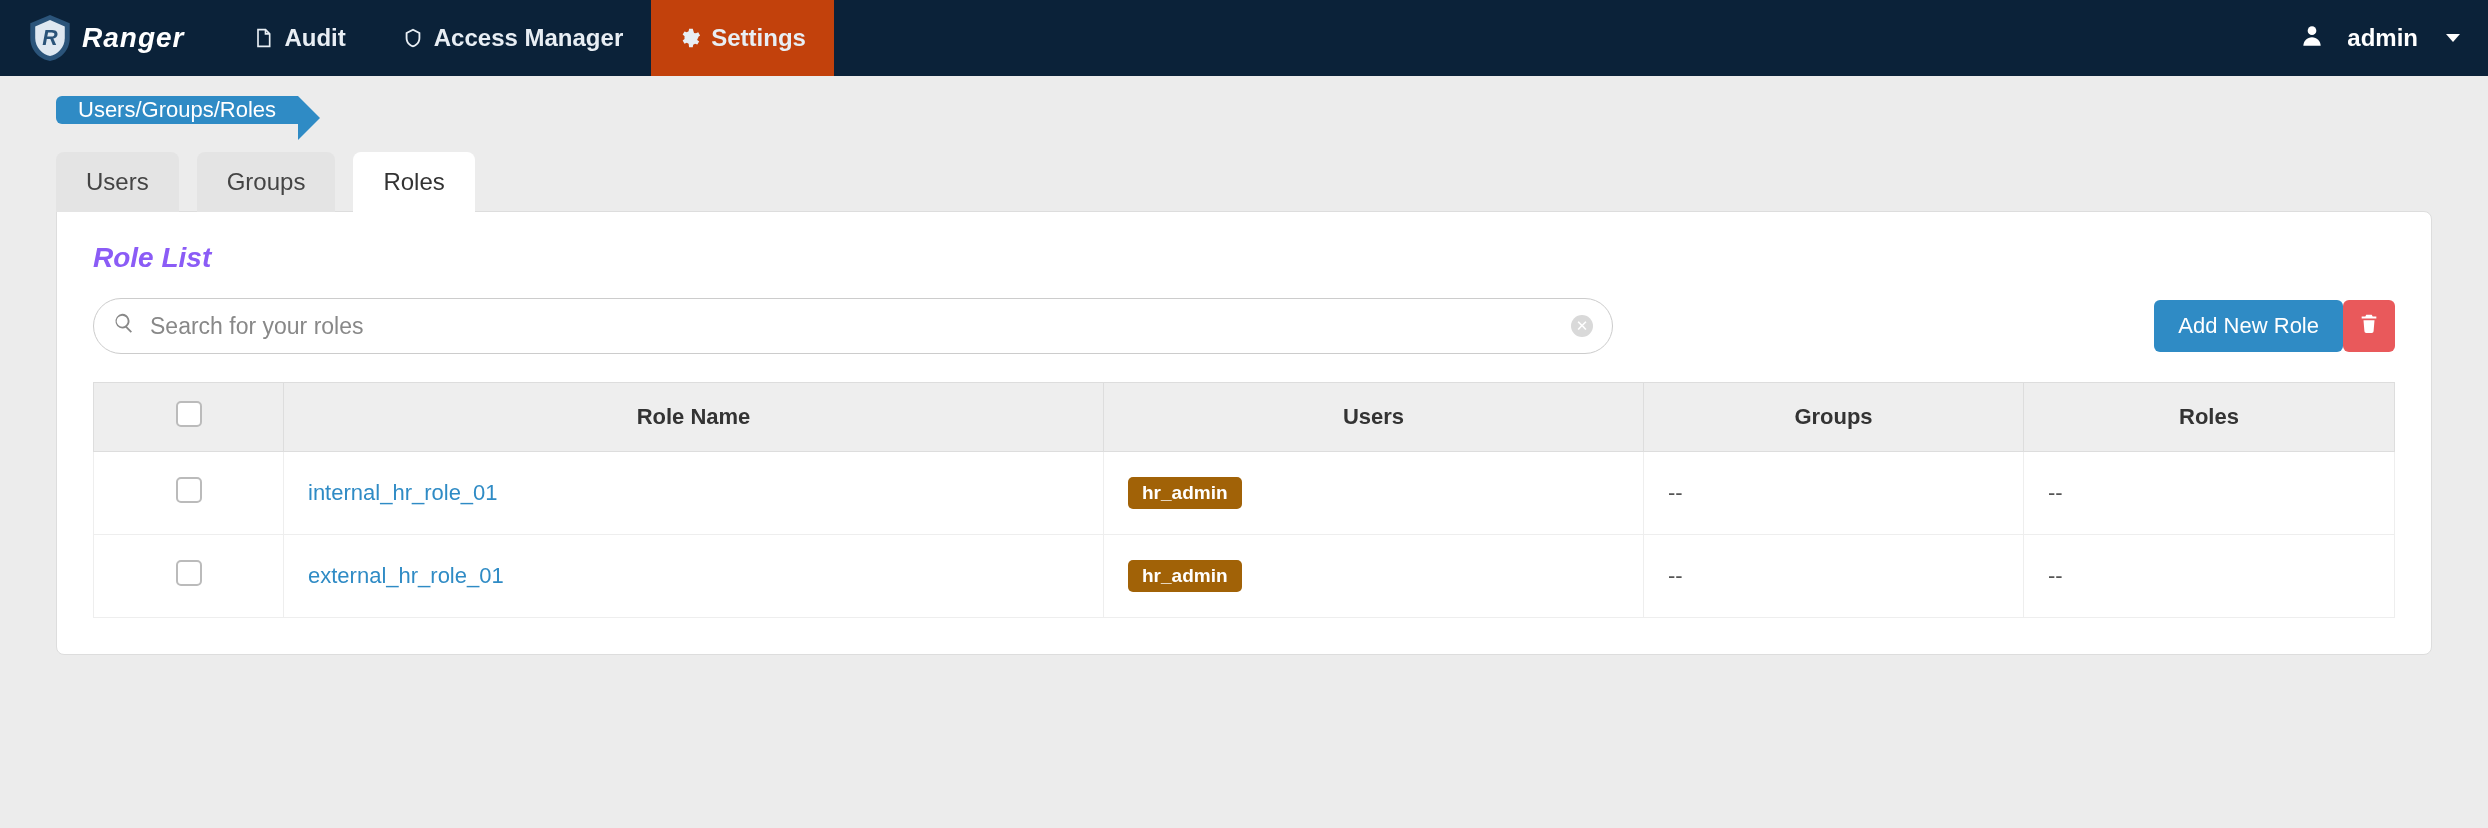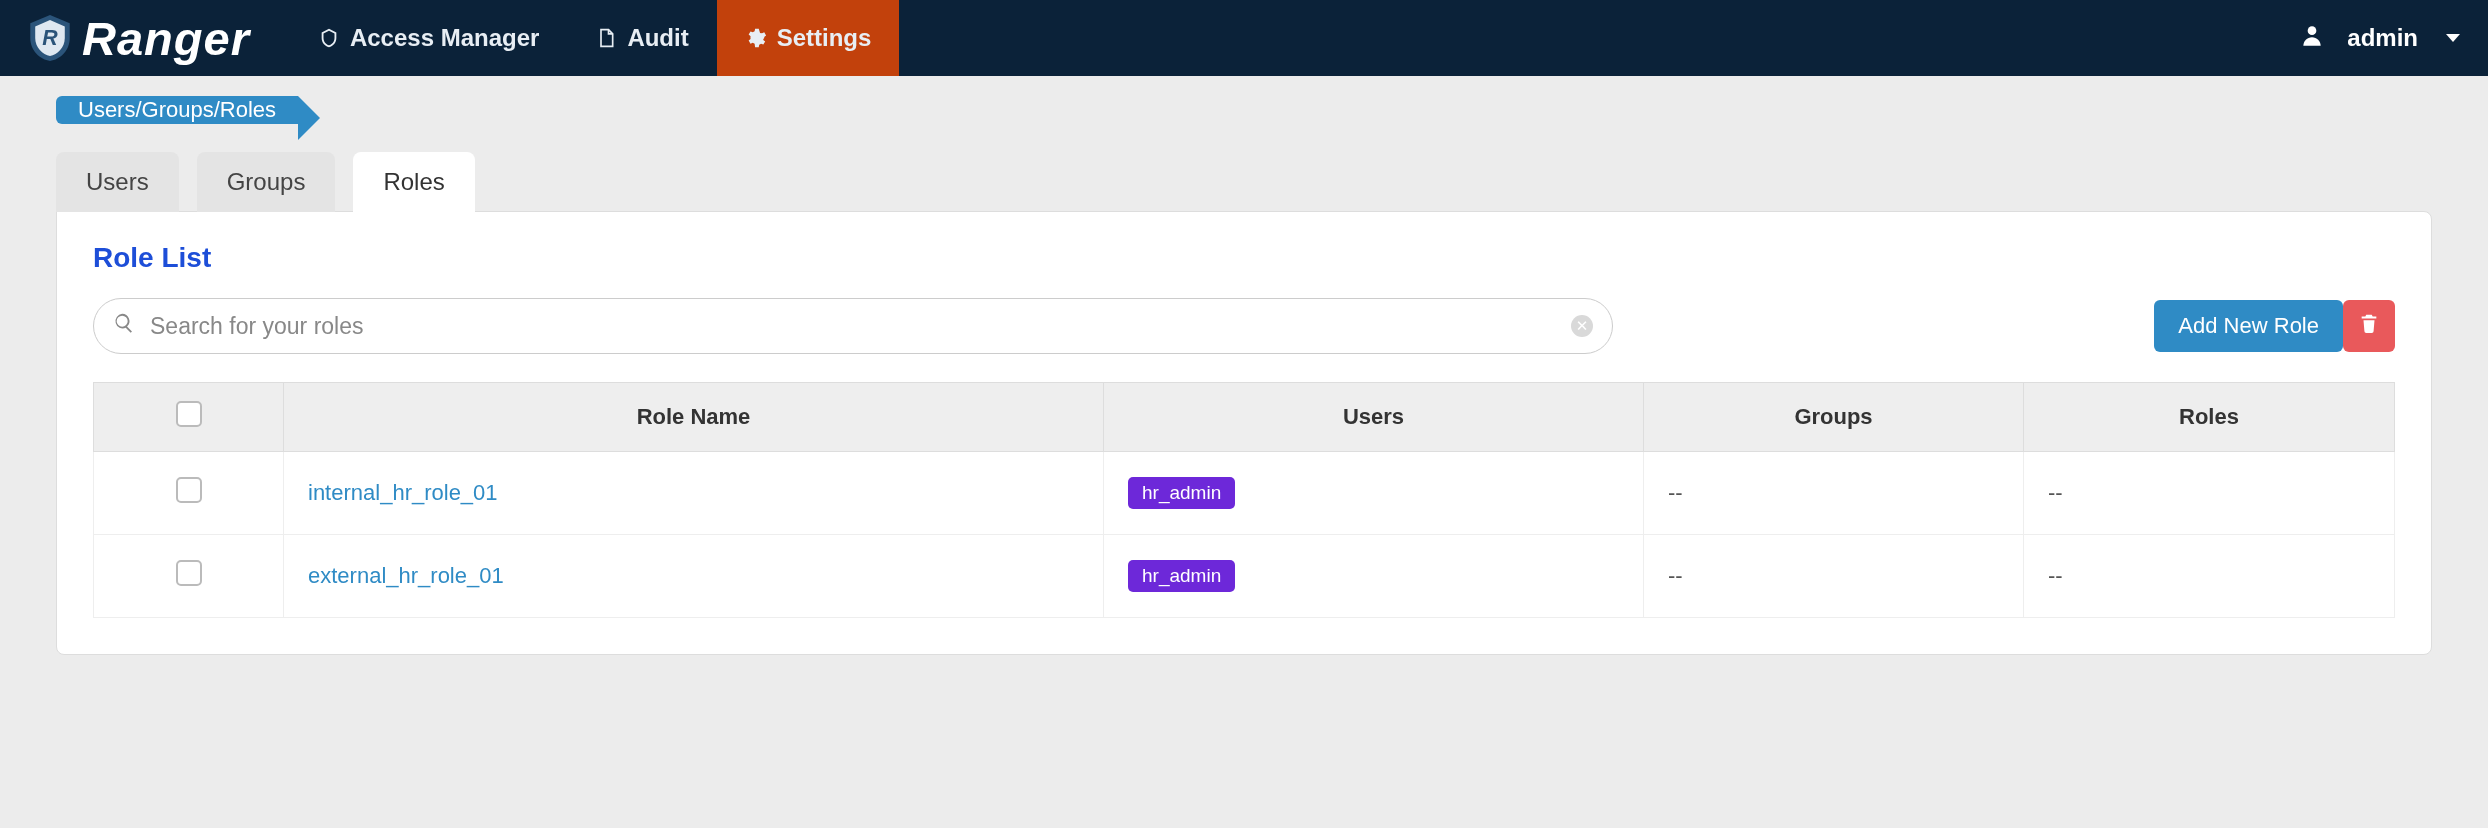--- a/index.html
+++ b/index.html
@@ -23,21 +23,21 @@
     display: flex;
     align-items: center;
     gap: 10px;
     margin-right: 40px;
   }
   .brand-logo {
     width: 44px; height: 50px;
     display: flex; align-items: center; justify-content: center;
   }
   .brand-text {
-    font-size: 47px;
+    font-size: 28px;
     font-weight: 700;
     font-style: italic;
     letter-spacing: 1px;
   }
   .nav-items { display: flex; align-items: stretch; height: 100%; }
   .nav-item {
     display: flex;
     align-items: center;
     gap: 10px;
     padding: 0 28px;
@@ -94,21 +94,21 @@
     cursor: pointer;
   }
   .tab.active { background: #fff; color: #333; }
   .panel {
     background: #fff;
     border: 1px solid #ddd;
     border-radius: 0 8px 8px 8px;
     padding: 30px 36px 36px 36px;
     margin-top: -1px;
   }
-  .panel-title { font-size: 28px; font-weight: 700; color: #1d4ed8; margin-bottom: 24px; }
+  .panel-title { font-size: 28px; font-weight: 700; color: #8b5cf6; margin-bottom: 24px; font-style: italic; }
   .toolbar-row { display: flex; align-items: center; gap: 0; margin-bottom: 28px; }
   .search-wrap {
     flex: 0 0 1520px;
     position: relative;
   }
   .search-input {
     width: 100%;
     height: 56px;
     border: 1px solid #ccc;
     border-radius: 28px;
@@ -166,24 +166,24 @@
     width: 26px; height: 26px;
     border: 2px solid #bbb;
     border-radius: 5px;
     background: #fff;
     display: inline-block;
     cursor: pointer;
   }
   .role-link { color: #2f8bc5; cursor: pointer; }
   .badge {
     display: inline-block;
-    background: #6d28d9;
+    background: #a16207;
     color: #fff;
     font-size: 19px;
-    font-weight: 400;
+    font-weight: 700;
     padding: 5px 14px;
     border-radius: 5px;
   }
   .dashes { color: #555; }
 </style>
 </head>
 <body>
 
 <div class="navbar">
   <div class="brand">
@@ -192,34 +192,34 @@
           <path d="M12 0 L24 5 V14 C24 22 18 27 12 28 C6 27 0 22 0 14 V5 Z" fill="#2b547a"></path>
           <path d="M12 3 L21 7 V14 C21 20 16.5 24 12 25 C7.5 24 3 20 3 14 V7 Z" fill="#dfe8f1"></path>
           <text x="12" y="18" text-anchor="middle" font-size="13" font-weight="bold" font-style="italic" fill="#2b547a">R</text>
         </svg>
     </span>
     <span class="brand-text">Ranger</span>
   </div>
   <div class="nav-items">
     <div class="nav-item">
       <span class="nav-icon">
-        <svg viewBox="0 0 24 24" width="22" height="22" fill="#e8eef4">
-            <path d="M12 2l8 4v6c0 5-3.5 9-8 10-4.5-1-8-5-8-10V6l8-4z M12 4.2L6 7v5c0 3.9 2.6 7.1 6 8 3.4-.9 6-4.1 6-8V7l-6-2.8z"></path>
-          </svg>
-      </span>
-      <span>Access Manager</span>
-    </div>
-    <div class="nav-item">
-      <span class="nav-icon">
         <svg viewBox="0 0 24 24" width="20" height="22" fill="none" stroke="#e8eef4" stroke-width="2">
             <path d="M6 2h9l5 5v15H6z"></path>
             <path d="M15 2v5h5"></path>
           </svg>
       </span>
       <span>Audit</span>
+    </div>
+    <div class="nav-item">
+      <span class="nav-icon">
+        <svg viewBox="0 0 24 24" width="22" height="22" fill="#e8eef4">
+            <path d="M12 2l8 4v6c0 5-3.5 9-8 10-4.5-1-8-5-8-10V6l8-4z M12 4.2L6 7v5c0 3.9 2.6 7.1 6 8 3.4-.9 6-4.1 6-8V7l-6-2.8z"></path>
+          </svg>
+      </span>
+      <span>Access Manager</span>
     </div>
     <div class="nav-item active">
       <span class="nav-icon">
         <svg viewBox="0 0 24 24" width="22" height="22" fill="#e8eef4">
             <path d="M12 8a4 4 0 100 8 4 4 0 000-8zm9 4a7 7 0 00-.1-1.2l2.1-1.6-2-3.4-2.5 1a7 7 0 00-2-.1L15 2h-4l-.5 2.7a7 7 0 00-2 1.1l-2.5-1-2 3.4L6.1 10A7 7 0 006 12c0 .4 0 .8.1 1.2L4 14.8l2 3.4 2.5-1a7 7 0 002 1.1L11 22h4l.5-2.7a7 7 0 002-1.1l2.5 1 2-3.4-2.1-1.6c.1-.4.1-.8.1-1.2z"></path>
           </svg>
       </span>
       <span>Settings</span>
     </div>
   </div>

